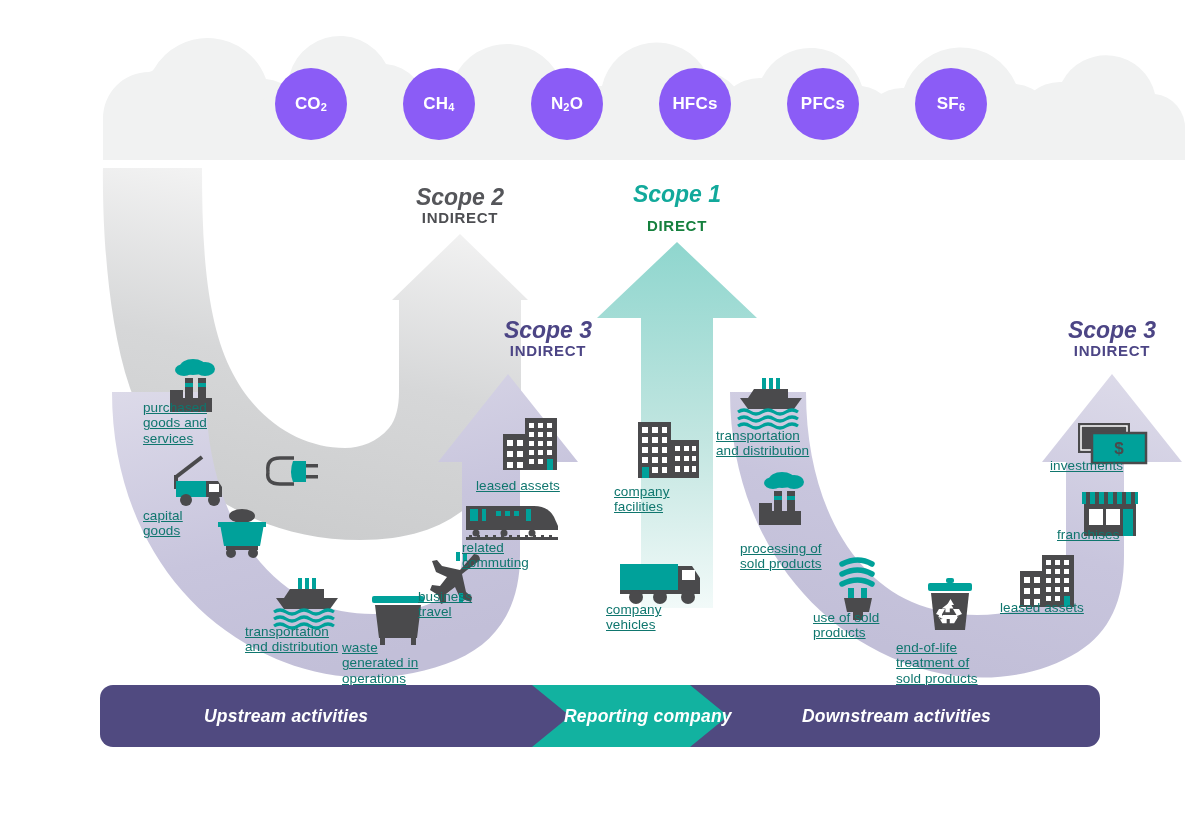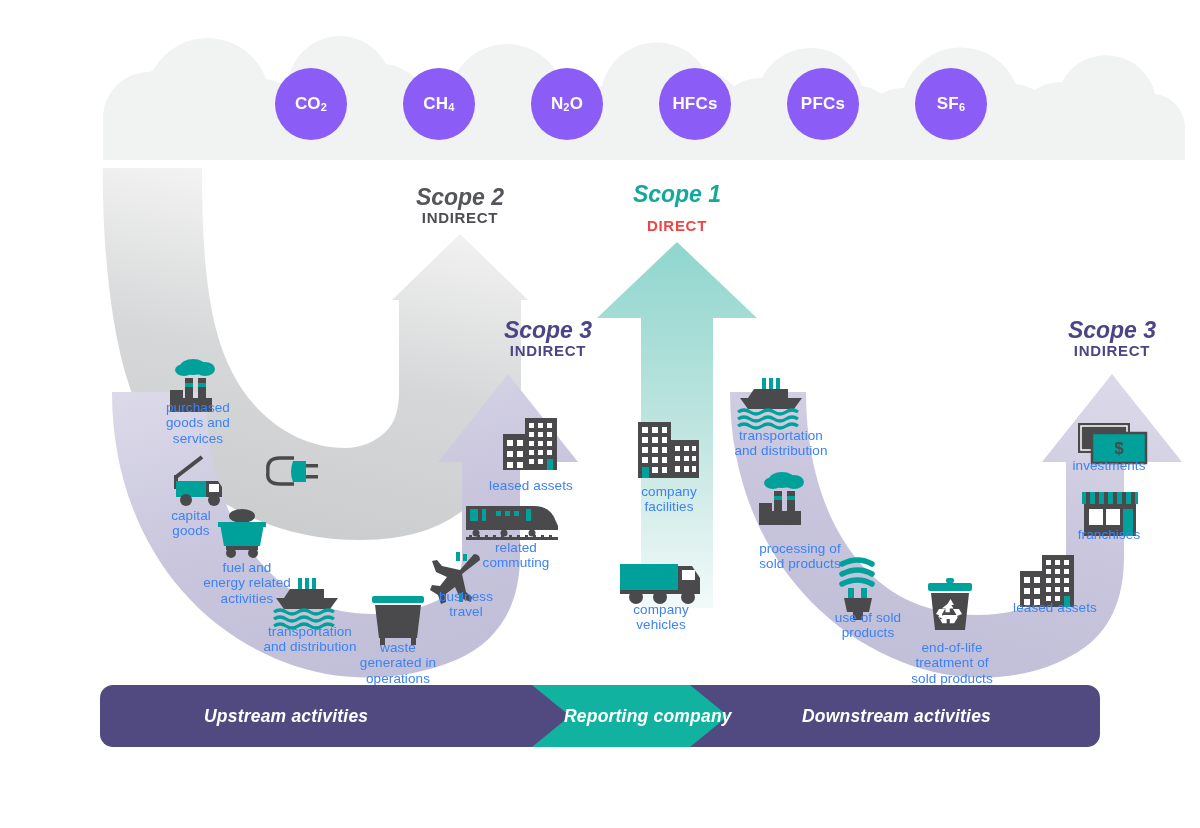--- a/index.html
+++ b/index.html
@@ -3,29 +3,29 @@
 <meta charset="utf-8">
 <title>GHG Protocol Scopes Overview</title>
 <style>
   html,body{margin:0;padding:0;background:#ffffff;}
   body{
     font-family:"Liberation Sans", sans-serif;
     width:1200px;height:828px;overflow:hidden;position:relative;
   }
   #stage{position:absolute;left:0;top:0;width:1200px;height:828px;}
   svg.layer{position:absolute;left:0;top:0;width:1200px;height:828px;}
-  .lbl{position:absolute;text-align:center;color:#3b82f6;line-height:1.14;
-       font-size:13.5px;letter-spacing:.1px;}
+  .lbl{position:absolute;color:#0f766e;line-height:1.14;
+       font-size:13.5px;letter-spacing:.1px;text-decoration:underline;}
   .scope-title{position:absolute;text-align:center;line-height:1.05;}
   .scope-title .st-main{font-style:italic;font-weight:bold;font-size:23px;display:block;}
   .scope-title .st-sub{font-weight:bold;font-size:15px;letter-spacing:.7px;display:block;margin-top:1px;}
   .sc-gray .st-main{color:#55565A;}
   .sc-gray .st-sub{color:#4D4E52;}
   .sc-teal .st-main{color:#12A99B;}
-  .sc-teal .st-sub{color:#ef4444;margin-top:12px;}
+  .sc-teal .st-sub{color:#15803d;margin-top:12px;}
   .sc-purple .st-main{color:#4C4585;}
   .sc-purple .st-sub{color:#4C4585;}
   .gas{position:absolute;width:72px;height:72px;border-radius:50%;
        background:#8b5cf6;color:#fff;font-weight:bold;font-size:17px;
        display:flex;align-items:center;justify-content:center;letter-spacing:.2px;}
   .gas sub{font-size:11px;vertical-align:baseline;position:relative;top:3px;}
   .banner-label{position:absolute;color:#fff;font-style:italic;font-weight:bold;
        font-size:17.5px;letter-spacing:.2px;white-space:nowrap;}
   .plug-note{position:absolute;font-size:11.5px;color:#5A5A5C;line-height:1.25;text-align:left;}
 </style>
@@ -442,25 +442,20 @@
     <span>purchased</span><br>
     <span>goods and</span><br>
     <span>services</span>
   </div>
 
   <div class="lbl" style="left:143px;top:508px;width:96px;">
     <span>capital</span><br>
     <span>goods</span>
   </div>
 
-  <div class="lbl" style="left:182px;top:560px;width:130px;">
-    <span>fuel and</span><br>
-    <span>energy related</span><br>
-    <span>activities</span>
-  </div>
 
   <div class="lbl" style="left:245px;top:624px;width:130px;">
     <span>transportation</span><br>
     <span>and distribution</span>
   </div>
 
   <div class="lbl" style="left:342px;top:640px;width:112px;">
     <span>waste</span><br>
     <span>generated in</span><br>
     <span>operations</span>

